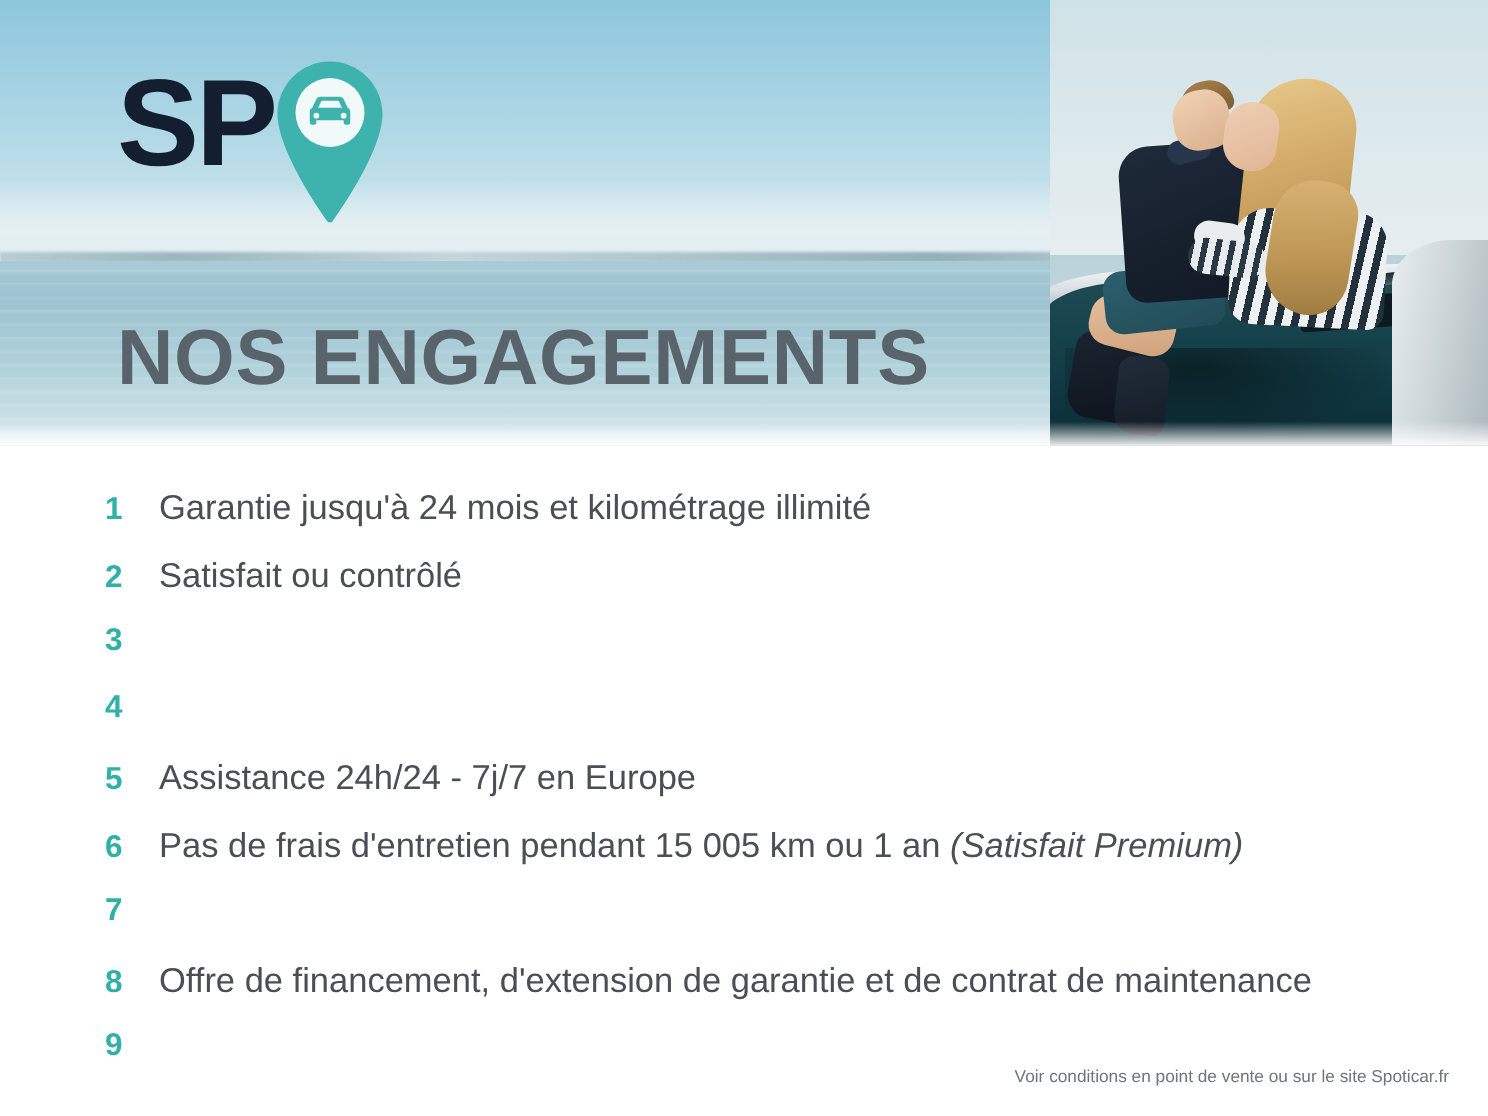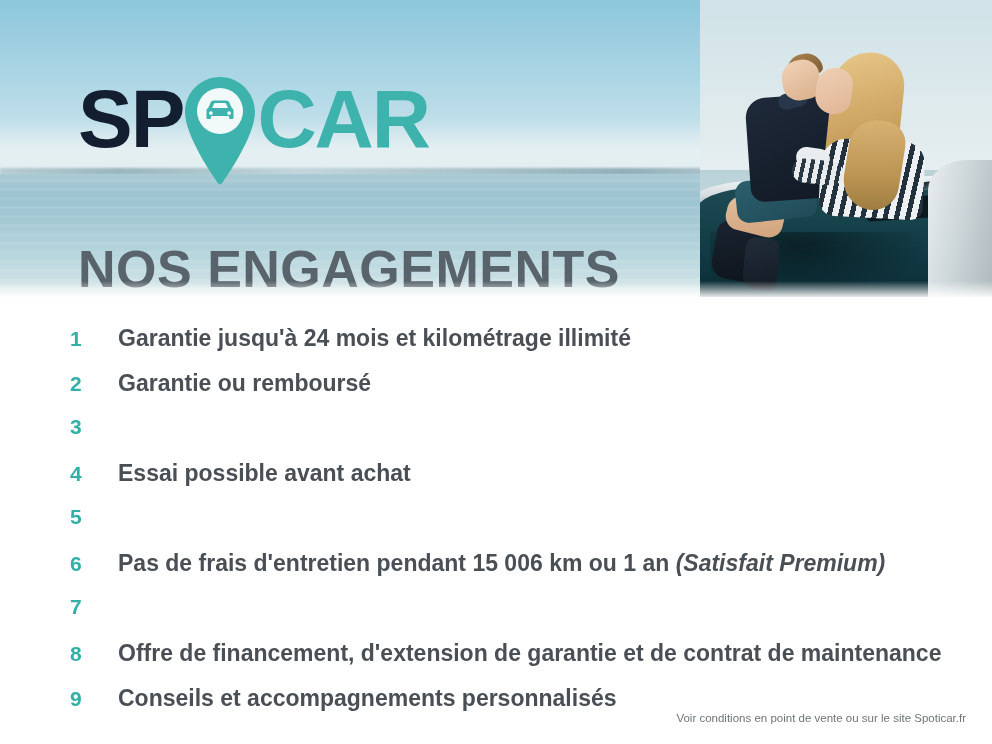--- a/index.html
+++ b/index.html
@@ -63,21 +63,21 @@
   }
   .hero-fade-bottom {
     position: absolute; left: 0; bottom: 0; width: 992px; height: 16px;
     background: linear-gradient(180deg, rgba(255,255,255,0) 0%, rgba(255,255,255,.9) 100%);
   }
 
   
   .logo {
     position: absolute; left: 78px; top: 42px;
     height: 92px;
-    display: flex; align-items: flex-start; margin-top: 36px;
+    display: flex; align-items: flex-start;
   }
   .logo-text {
     font-size: 82px;
     font-weight: bold;
     letter-spacing: -2px;
     line-height: 82px;
     display: flex; align-items: flex-start;
   }
   .lg-dark { color: #131f30; }
   .lg-teal { color: #3eb3ad; }
@@ -261,21 +261,20 @@
 
   
   .headline {
     position: absolute; left: 78px; top: 210px;
     font-size: 52px;
     font-weight: bold;
     color: #58636b;
     letter-spacing: .5px;
     line-height: 58px;
     white-space: nowrap;
-    margin-top: 30px;
   }
 
   
   .list {
     position: absolute; left: 0; top: 297px;
     width: 992px; height: 447px;
     background: #ffffff;
   }
   .item {
     position: absolute;
@@ -288,22 +287,21 @@
   .num {
     width: 36px;
     font-size: 21px;
     font-weight: bold;
     color: #31b0a8;
     flex: 0 0 36px;
   }
   .txt {
     font-size: 23px;
     color: #4a4f55;
-    font-weight: bold;
-    margin-left: 12px;
+    font-weight: normal;
   }
   .txt i { font-style: italic; }
 
   .footer {
     position: absolute;
     right: 26px; top: 712px;
     font-size: 11.5px;
     color: #6e7479;
     white-space: nowrap;
   }
@@ -348,57 +346,55 @@
       <span class="lg-dark">SP</span>
       <span class="logo-pin-slot">
         <svg class="pin" viewBox="0 0 74 112">
           <path d="M37 1C17.7 1 2 16.7 2 36c0 24.5 29.6 66.5 33.1 71.3a2.3 2.3 0 0 0 3.8 0C42.4 102.5 72 60.5 72 36 72 16.7 56.3 1 37 1z" fill="#3eb3ad"></path>
           <circle cx="37" cy="35" r="23" fill="#ffffff" opacity=".93"></circle>
           <g fill="#3eb3ad">
             <path d="M23.5 34.5c0-1.2.6-2.1 1.7-2.6l2.6-5.6c.5-1.1 1.5-1.8 2.7-1.8h12.9c1.2 0 2.3.7 2.8 1.8l2.6 5.6c1.1.5 1.7 1.4 1.7 2.6v7.2c0 .8-.6 1.4-1.4 1.4h-1.6c-.8 0-1.4-.6-1.4-1.4v-1.6H27.9v1.6c0 .8-.6 1.4-1.4 1.4h-1.6c-.8 0-1.4-.6-1.4-1.4v-7.2zm5.6-2.6h15.9l-2-4.3a.9.9 0 0 0-.8-.5H31.9c-.4 0-.7.2-.8.5l-2 4.3zm-1.2 3.3a1.9 1.9 0 1 0 0 3.8 1.9 1.9 0 0 0 0-3.8zm18.2 0a1.9 1.9 0 1 0 0 3.8 1.9 1.9 0 0 0 0-3.8z"></path>
           </g>
         </svg>
       </span>
-      <span class="lg-teal">CAR</span>
     </div>
   </div>
 
   <div class="headline">NOS ENGAGEMENTS</div>
   <div class="hero-fade-bottom"></div>
 </div>
 
 <div class="list" id="list-root">
     <div class="item" style="top: 28px;">
       <span class="num">1</span>
       <span class="txt"><span>Garantie jusqu'à 24 mois et kilométrage illimité</span></span>
     </div>
     <div class="item" style="top: 73px;">
       <span class="num">2</span>
-      <span class="txt"><span>Garantie ou remboursé</span></span>
+      <span class="txt"><span>Satisfait ou contrôlé</span></span>
     </div>
     <div class="item" style="top: 118px;">
       <span class="num">3</span>
     </div>
     <div class="item" style="top: 163px;">
       <span class="num">4</span>
-      <span class="txt"><span>Essai possible avant achat</span></span>
     </div>
     <div class="item" style="top: 208px;">
       <span class="num">5</span>
+      <span class="txt"><span>Assistance 24h/24 - 7j/7 en Europe</span></span>
     </div>
     <div class="item" style="top: 253px;">
       <span class="num">6</span>
-      <span class="txt"><span>Pas de frais d'entretien pendant 15 006 km ou 1 an </span><i>(Satisfait Premium)</i></span>
+      <span class="txt"><span>Pas de frais d'entretien pendant 15 005 km ou 1 an </span><i>(Satisfait Premium)</i></span>
     </div>
     <div class="item" style="top: 298px;">
       <span class="num">7</span>
     </div>
     <div class="item" style="top: 343px;">
       <span class="num">8</span>
       <span class="txt"><span>Offre de financement, d'extension de garantie et de contrat de maintenance</span></span>
     </div>
     <div class="item" style="top: 388px;">
       <span class="num">9</span>
-      <span class="txt"><span>Conseils et accompagnements personnalisés</span></span>
     </div>
   </div>
 
 <div class="footer">Voir conditions en point de vente ou sur le site Spoticar.fr</div>
 
 </body></html>

